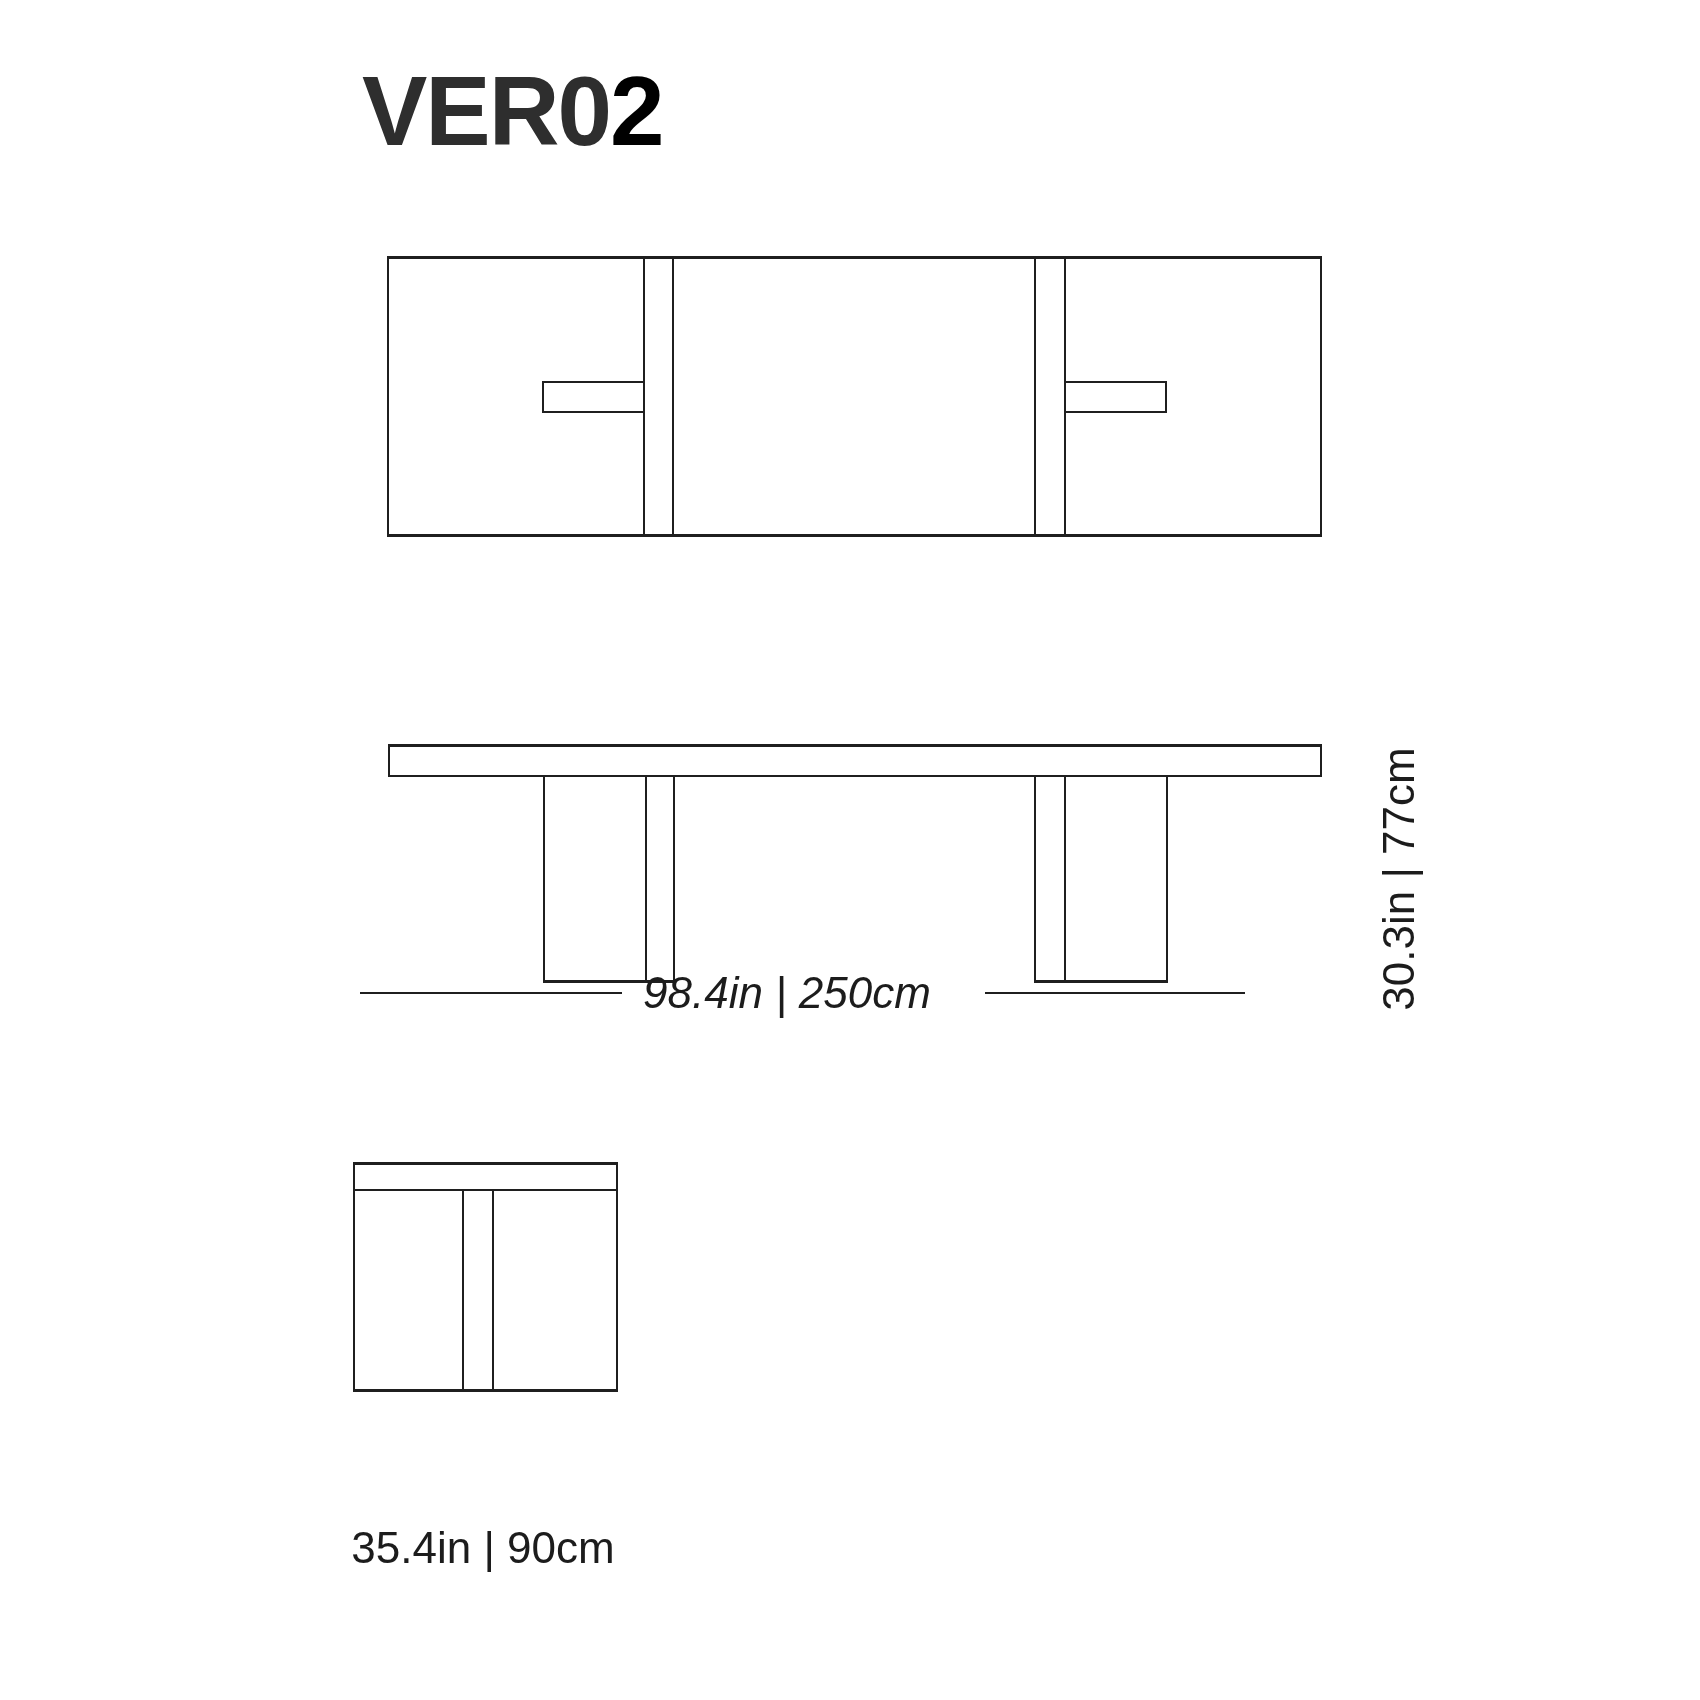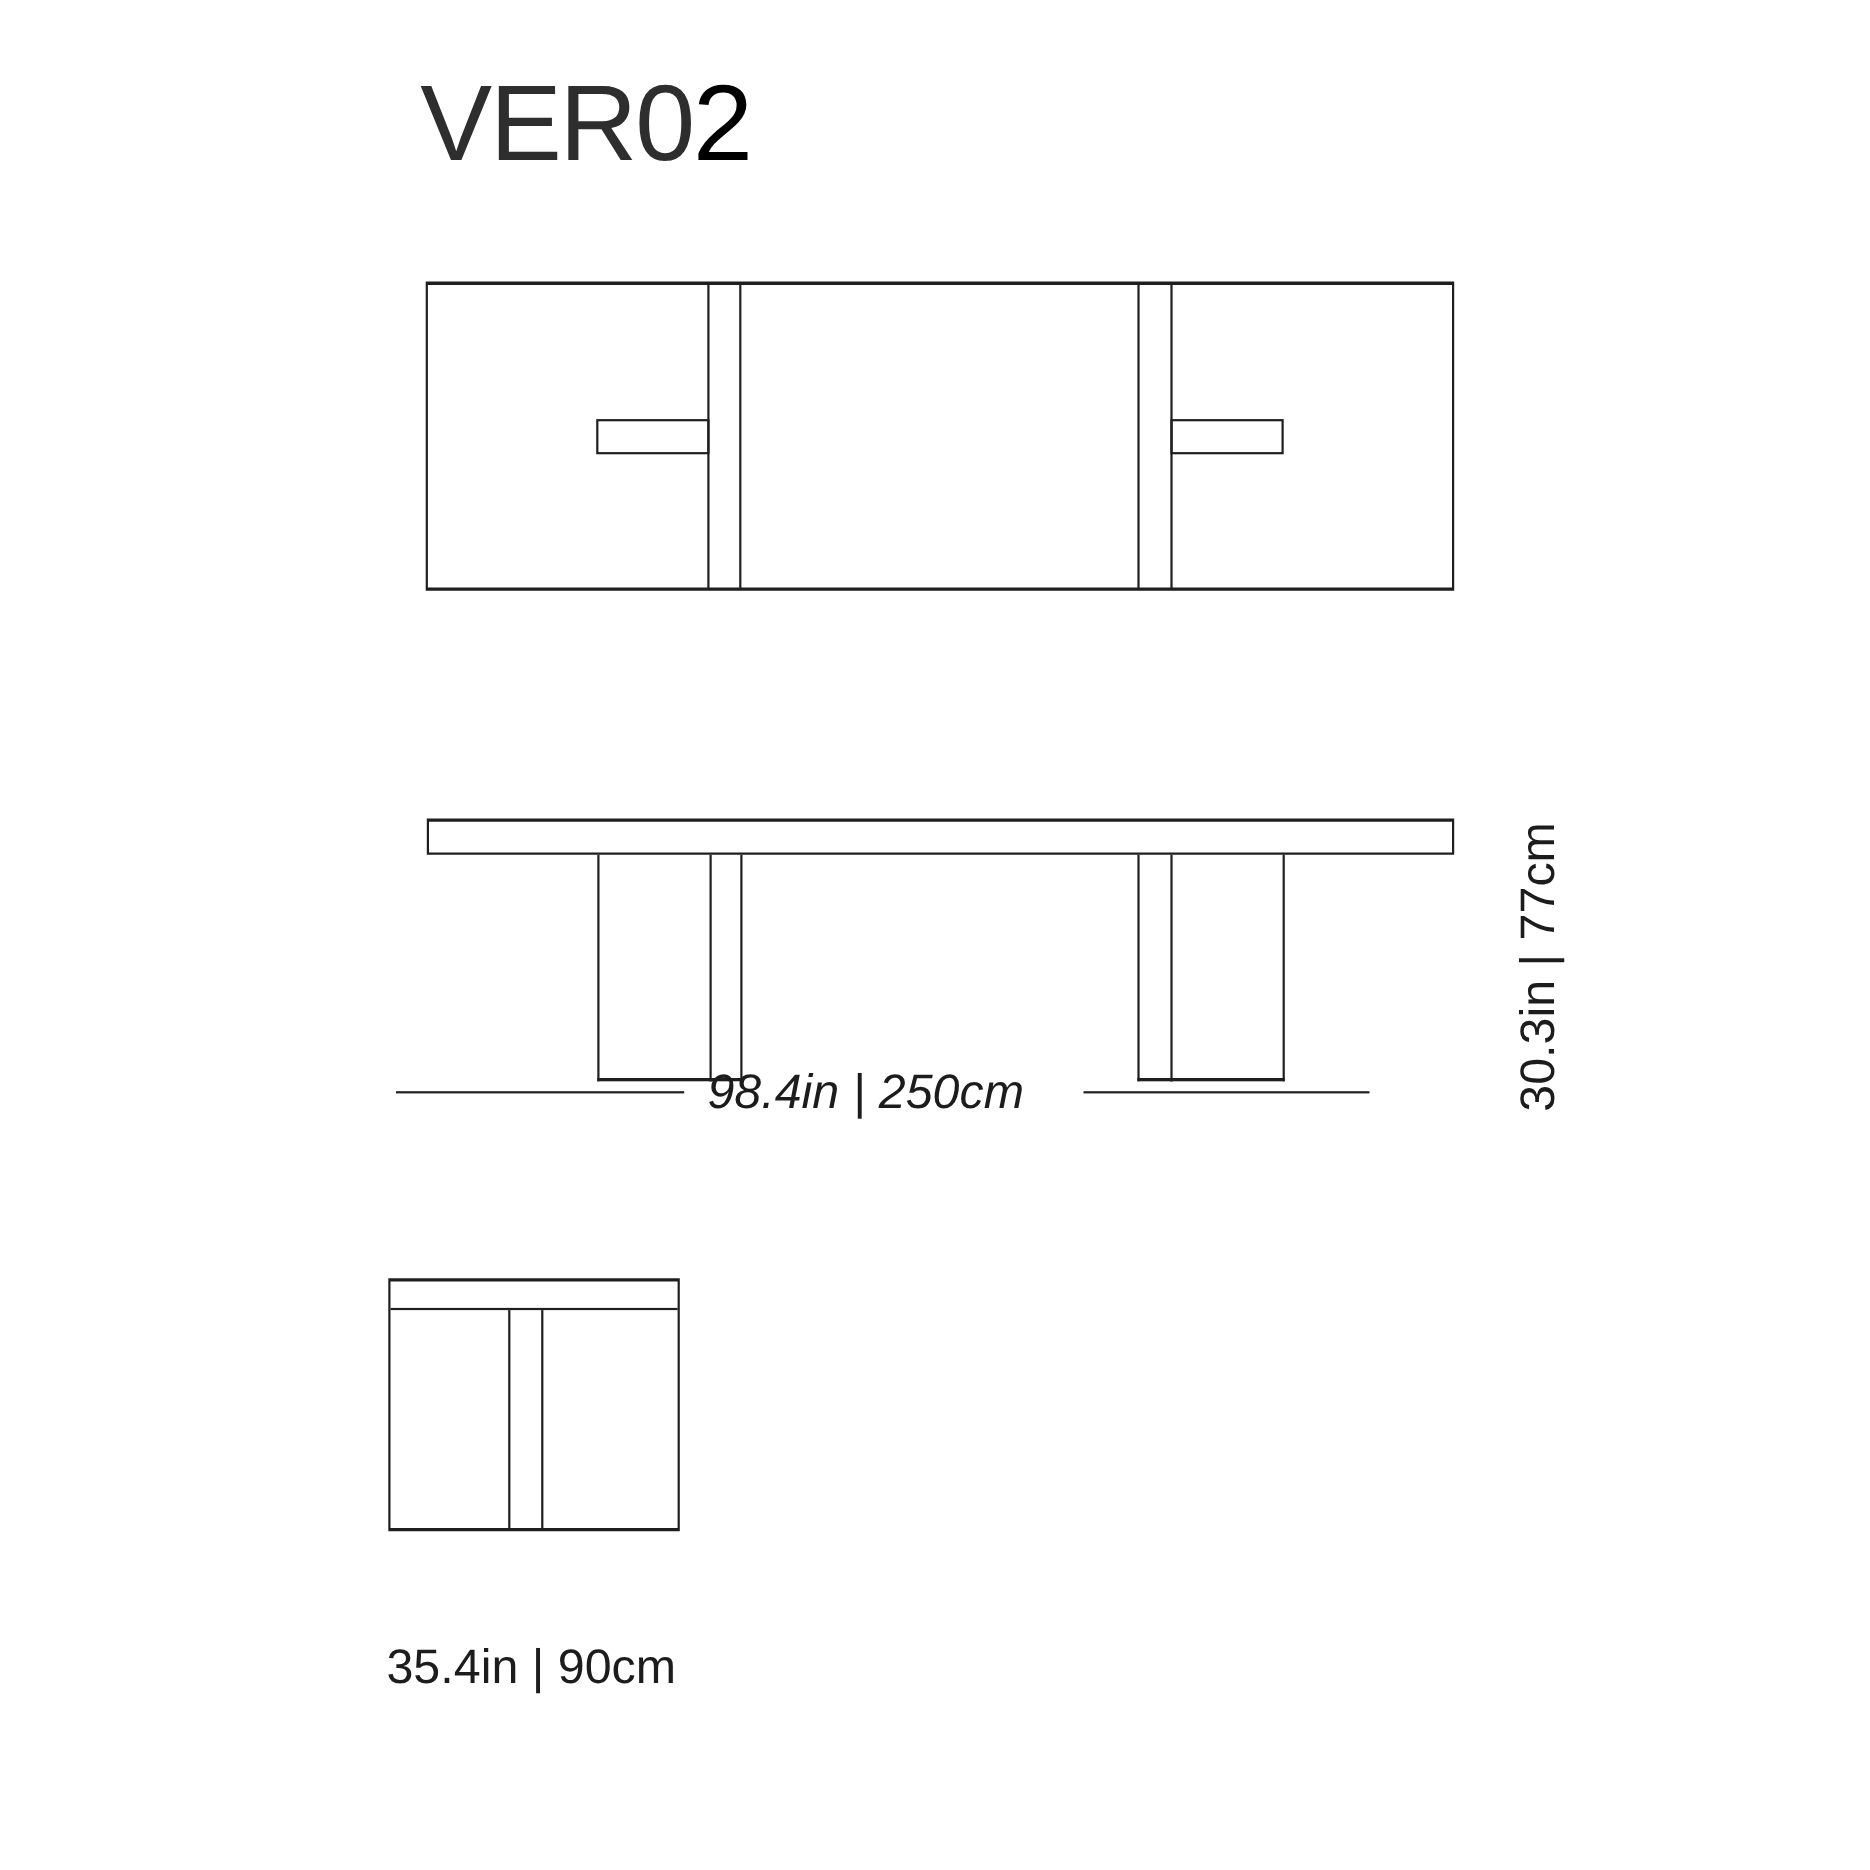--- a/index.html
+++ b/index.html
@@ -9,23 +9,23 @@
     position: relative;
     width: 1700px;
     height: 1700px;
     background: #ffffff;
     overflow: hidden;
   }
   .abs { position: absolute; }
 
   
   .title {
-    left: 382px; top: 62px;
+    left: 362px; top: 62px;
     font-size: 98px;
-    font-weight: normal;
+    font-weight: bold;
     line-height: 1;
     letter-spacing: -2px;
     white-space: nowrap;
     text-align: center;
   }
   .title .prefix { color: #2e2e2e; }
   .title .suffix { color: #000000; letter-spacing: 0; }
 
   
   .outline  { border: 2px solid #1f1f1f; background: transparent; }
@@ -81,21 +81,21 @@
     text-align: center;
   }
   .dim-height {
     left: 1240px; top: 854px; width: 320px; height: 50px;
     transform: rotate(-90deg);
     transform-origin: 50% 50%;
   }
   .dim-width-label { left: 627px; top: 969px; width: 320px; font-style: italic; }
   .dim-width-line-left  { left: 360px; top: 992px; width: 262px; }
   .dim-width-line-right { left: 985px; top: 992px; width: 260px; }
-  .dim-depth-label { left: 333px; top: 1492px; width: 300px; }
+  .dim-depth-label { left: 333px; top: 1524px; width: 300px; }
 
   
   .side-outline {
     left: 353px; top: 1162px; width: 265px; height: 230px;
     border-top-width: 3px; border-bottom-width: 3px;
   }
   .side-topbar { left: 355px; top: 1189px; width: 261px; }
   .side-plate-1 { left: 462px; top: 1191px; height: 199px; }
   .side-plate-2 { left: 492px; top: 1191px; height: 199px; }
 </style>

